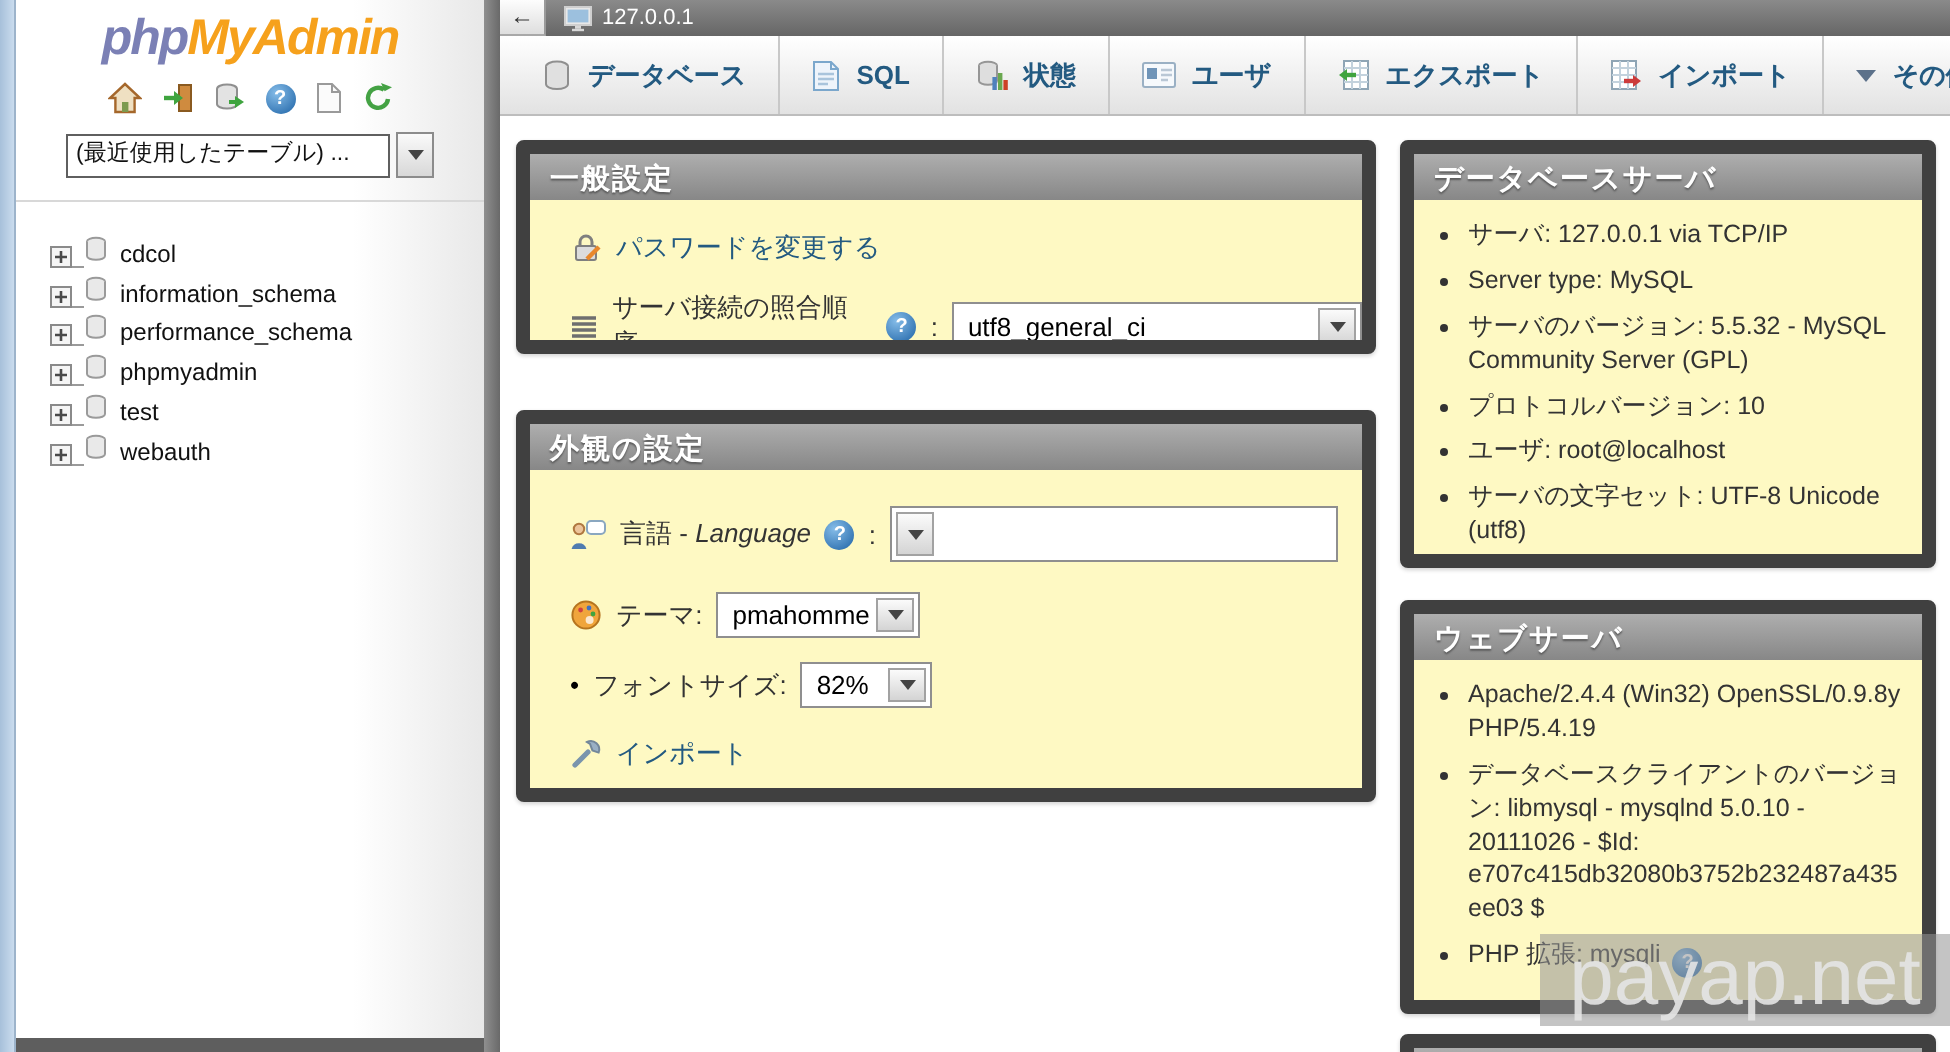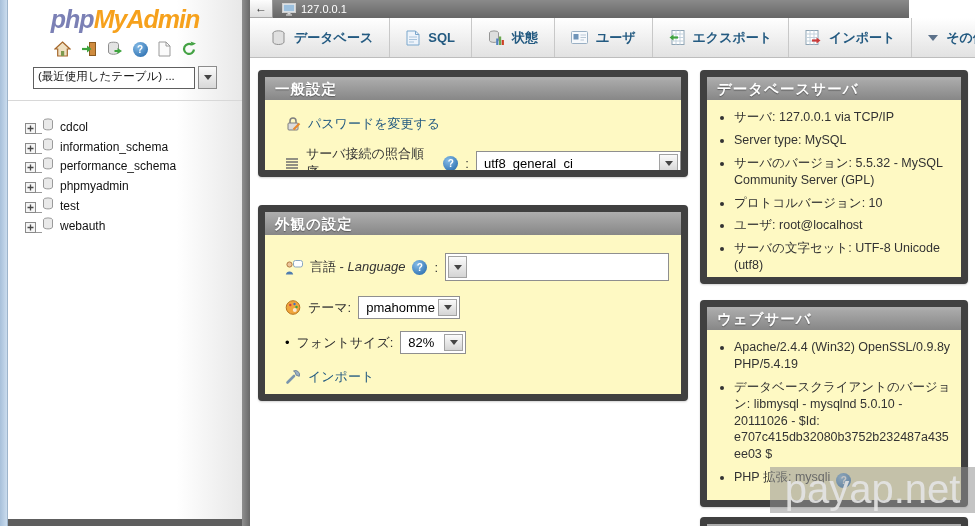--- a/index.html
+++ b/index.html
@@ -34,21 +34,21 @@
   .db-tree{margin-top:13px;padding-left:17px;}
   .db-row{display:flex;align-items:flex-end;height:19.8px;font-size:12px;color:#111;}
   .db-row .conn{width:6px;height:1px;background:#9a9a9a;}
   .db-row .dbname{margin-left:6px;cursor:pointer;}
   .db-row .plus{cursor:pointer;display:inline-flex;}
 
   
   .back-btn{position:absolute;left:250px;top:0;width:23px;height:18px;box-sizing:border-box;
     background:linear-gradient(#fdfdfd,#dedede);border-right:1px solid #9a9a9a;border-bottom:1px solid #a8a8a8;
     color:#333;font-size:12px;line-height:16px;text-align:center;cursor:pointer;}
-  .server-bar{position:absolute;left:273px;top:0;width:636px;height:18px;box-sizing:border-box;
+  .server-bar{position:absolute;left:273px;top:0;width:702px;height:18px;box-sizing:border-box;
     background:linear-gradient(#8a8a8a,#666666);color:#fff;font-size:11px;
     display:flex;align-items:center;gap:5px;padding-left:9px;}
   .tab-bar{position:absolute;left:250px;top:18px;width:725px;height:40px;box-sizing:border-box;
     background:linear-gradient(#ffffff,#e2e2e2);border-bottom:1px solid #bdbdbd;
     display:flex;align-items:stretch;padding-left:5px;}
   .tab{display:flex;align-items:center;gap:8px;padding:0 16px;border-right:1px solid #c8c8c8;
     color:#235a81;font-weight:bold;font-size:13px;cursor:pointer;white-space:nowrap;}
   .tab .caret{width:0;height:0;border-left:5px solid transparent;border-right:5px solid transparent;
     border-top:6px solid #5c718a;}
 

